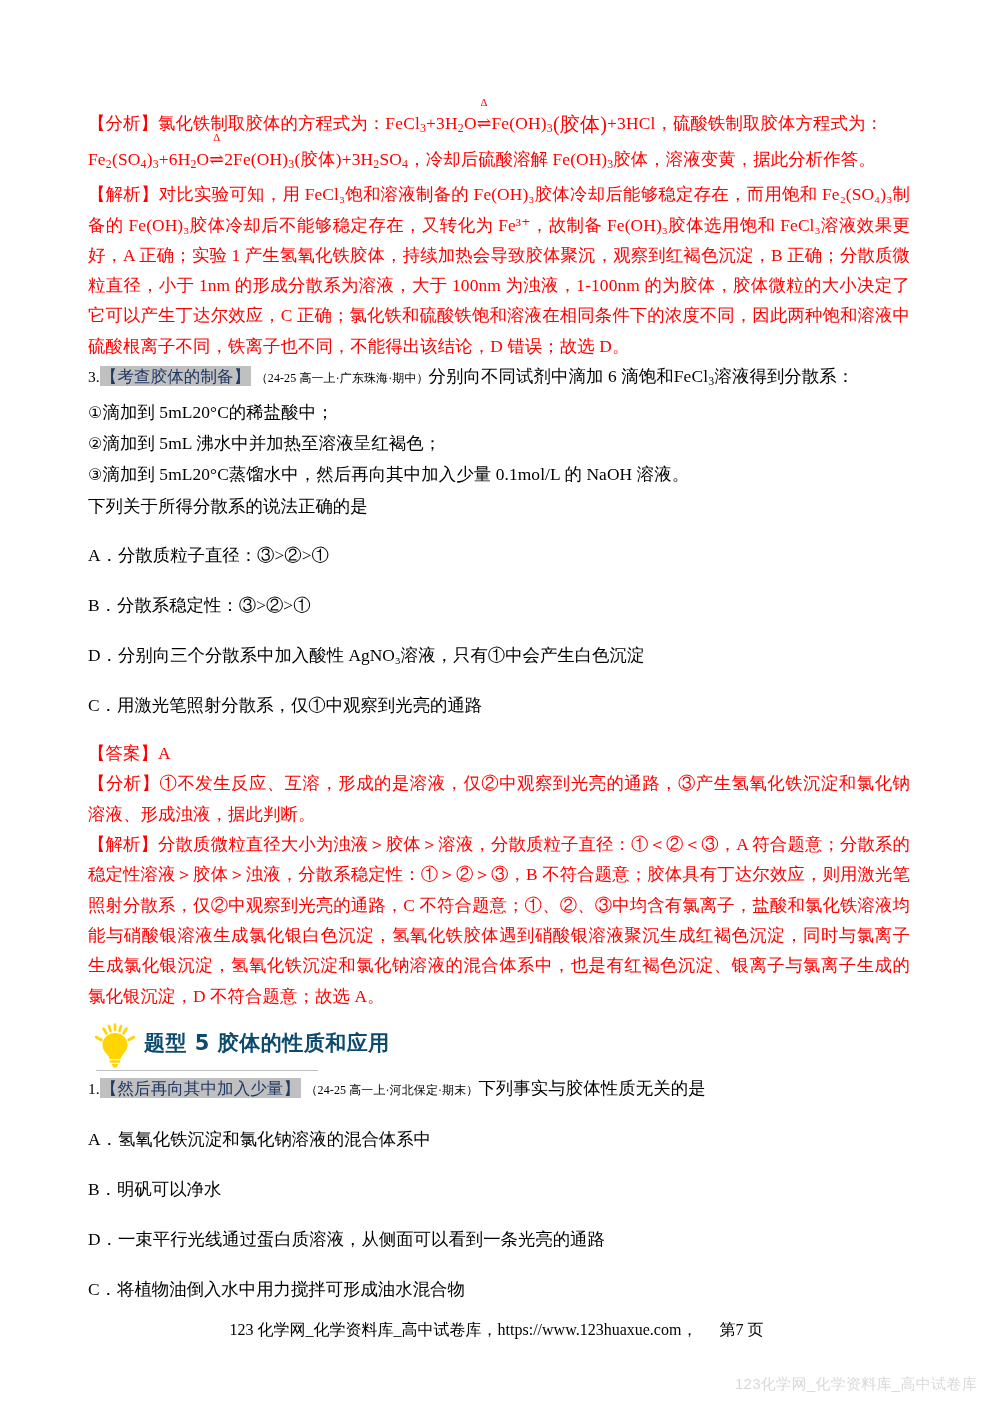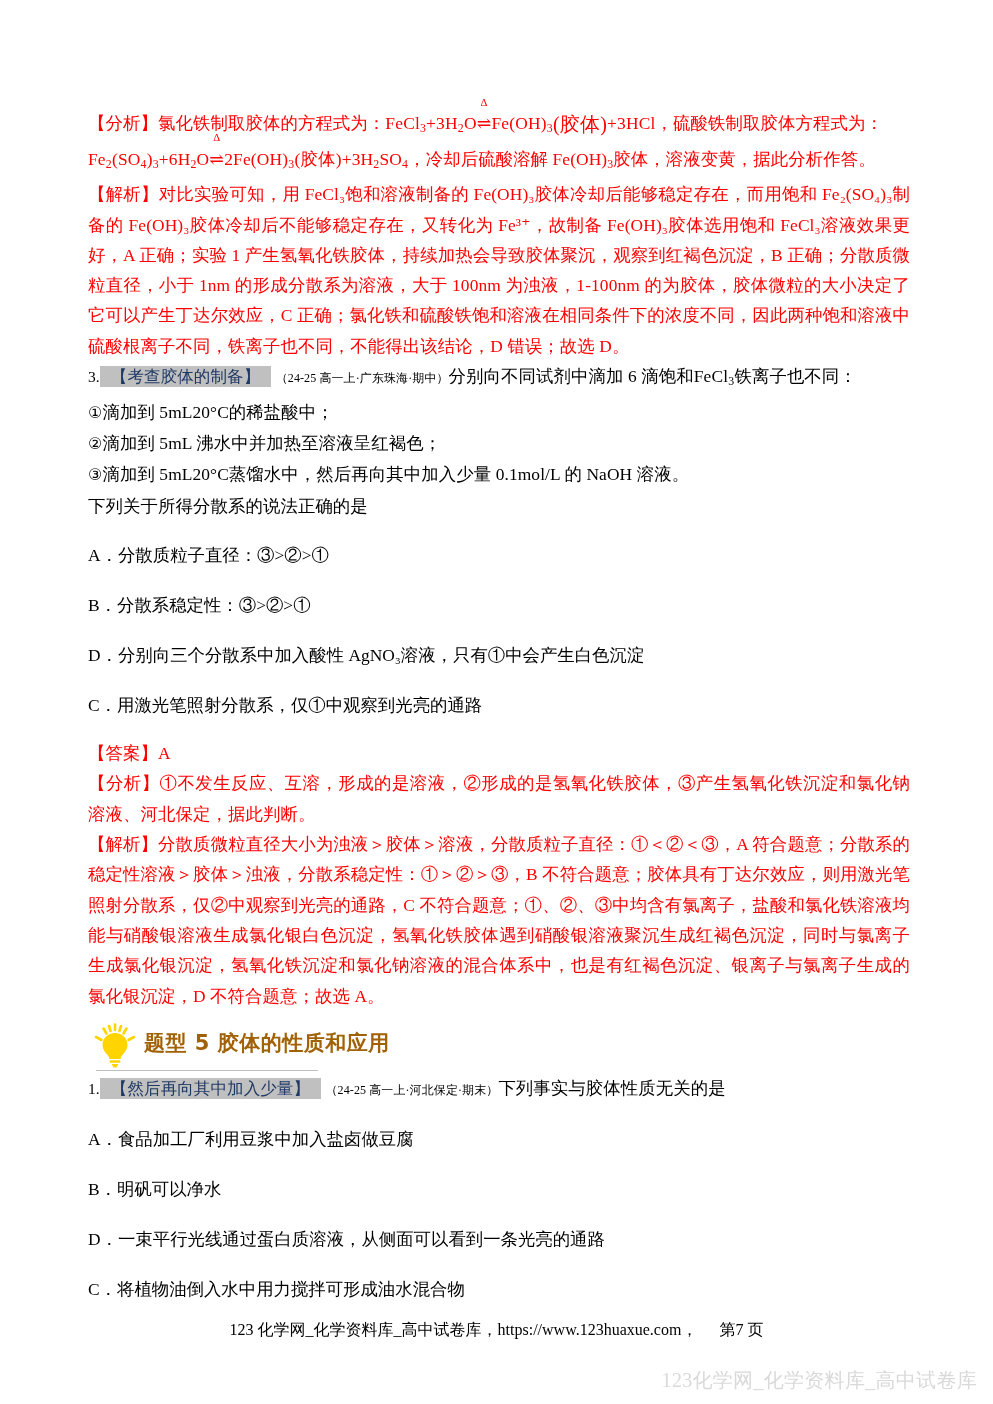--- a/index.html
+++ b/index.html
@@ -65,22 +65,22 @@
     display: inline-block;
     font-family: "DejaVu Sans", sans-serif;
     font-size: 0.92em;
   }
 
   
   .tag {
     background: #c0c0c0;
     color: #1f3864;
     font-size: 16.5px;
-    padding: 1px 11px;
-    font-family: Liberation Serif, serif;
+    padding: 1px 1px;
+    font-family: Liberation Sans, sans-serif;
   }
   .qnum { font-size: 15.5px; }
   .meta { font-size: 12px; }
 
   
   .opt {
     font-size: 17.4px;
     line-height: 32px;
     color: #000;
     margin-top: 18px;
@@ -101,21 +101,21 @@
     width: 46px;
     height: 46px;
   }
   .section-title {
     position: absolute;
     left: 56px;
     top: 4px;
     font-family: "DejaVu Sans", sans-serif;
     font-weight: bold;
     font-size: 21px;
-    color: #a16207;
+    color: #0c4a6e;
     letter-spacing: 0.5px;
   }
   .head-rule {
     position: absolute;
     left: 8px;
     top: 45px;
     width: 222px;
     height: 1px;
     background: #bfbfbf;
   }
@@ -131,22 +131,22 @@
     color: #000;
     font-family: "Liberation Serif", "DejaVu Serif", serif;
   }
   .footer .pg { margin-left: 22px; }
 
   
   .watermark {
     position: absolute;
     right: 16px;
     bottom: 10px;
-    font-family: Liberation Serif, serif;
-    font-size: 20px;
+    font-family: Liberation Sans, sans-serif;
+    font-size: 15px;
     color: #d9d9d9;
     letter-spacing: 0.3px;
     white-space: nowrap;
   }
   .nowrap { white-space: nowrap; }
 </style>
 </head>
 <body>
 
 <div class="page">
@@ -160,21 +160,21 @@
     <p class="para red">
       <span class="chem nowrap"><span>Fe</span><sub>2</sub><span>(SO</span><sub>4</sub><span>)</span><sub>3</sub><span>+6H</span><sub>2</sub><span>O</span><span class="eqbox"><span class="delta">Δ</span><span>⇌</span></span><span>2Fe(OH)</span><sub>3</sub><span>(胶体)</span><span>+3H</span><sub>2</sub><span>SO</span><sub>4</sub></span><span>，冷却后硫酸溶解 Fe(OH)</span><sub>3</sub><span>胶体，溶液变黄，据此分析作答。</span>
     </p>
 
     <p class="para red">
       <span>【解析】</span><span>对比实验可知，用 FeCl₃饱和溶液制备的 Fe(OH)₃胶体冷却后能够稳定存在，而用饱和 Fe₂(SO₄)₃制备的 Fe(OH)₃胶体冷却后不能够稳定存在，又转化为 Fe³⁺，故制备 Fe(OH)₃胶体选用饱和 FeCl₃溶液效果更好，A 正确；实验 1 产生氢氧化铁胶体，持续加热会导致胶体聚沉，观察到红褐色沉淀，B 正确；分散质微粒直径，小于 1nm 的形成分散系为溶液，大于 100nm 为浊液，1-100nm 的为胶体，胶体微粒的大小决定了它可以产生丁达尔效应，C 正确；氯化铁和硫酸铁饱和溶液在相同条件下的浓度不同，因此两种饱和溶液中硫酸根离子不同，铁离子也不同，不能得出该结论，D 错误；故选 D。</span>
     </p>
 
     <p class="para black">
       <span class="qnum">3.</span><span class="tag">【考查胶体的制备】</span>
-      <span class="meta">（24-25 高一上·广东珠海·期中）</span><span>分别向不同试剂中滴加 6 滴饱和</span><span class="chem"><span>FeCl</span><sub>3</sub></span><span>铁离子也不同：</span>
+      <span class="meta">（24-25 高一上·广东珠海·期中）</span><span>分别向不同试剂中滴加 6 滴饱和</span><span class="chem"><span>FeCl</span><sub>3</sub></span><span>溶液得到分散系：</span>
     </p>
 
     <p class="para black">
       <span class="circ">①</span><span>滴加到 5mL20°C的稀盐酸中；</span>
     </p>
     <p class="para black">
       <span class="circ">②</span><span>滴加到 5mL 沸水中并加热至溶液呈红褐色；</span>
     </p>
     <p class="para black">
       <span class="circ">③</span><span>滴加到 5mL20°C蒸馏水中，然后再向其中加入少量 0.1mol/L 的 NaOH 溶液。</span>
@@ -193,21 +193,21 @@
     </p>
     <p class="opt">
       <span class="optlbl">C．</span><span>用激光笔照射分散系，仅①中观察到光亮的通路</span>
     </p>
 
     <p class="para red">
       <span>【答案】</span><span>A</span>
     </p>
 
     <p class="para red">
-      <span>【分析】</span><span>①不发生反应、互溶，形成的是溶液，②形成的是氢氧化铁胶体，③产生氢氧化铁沉淀和氯化钠溶液、河北保定，据此判断。</span>
+      <span>【分析】</span><span>①不发生反应、互溶，形成的是溶液，仅②中观察到光亮的通路，③产生氢氧化铁沉淀和氯化钠溶液、形成浊液，据此判断。</span>
     </p>
 
     <p class="para red">
       <span>【解析】</span><span>分散质微粒直径大小为浊液＞胶体＞溶液，分散质粒子直径：①＜②＜③，A 符合题意；分散系的稳定性溶液＞胶体＞浊液，分散系稳定性：①＞②＞③，B 不符合题意；胶体具有丁达尔效应，则用激光笔照射分散系，仅②中观察到光亮的通路，C 不符合题意；①、②、③中均含有氯离子，盐酸和氯化铁溶液均能与硝酸银溶液生成氯化银白色沉淀，氢氧化铁胶体遇到硝酸银溶液聚沉生成红褐色沉淀，同时与氯离子生成氯化银沉淀，氢氧化铁沉淀和氯化钠溶液的混合体系中，也是有红褐色沉淀、银离子与氯离子生成的氯化银沉淀，D 不符合题意；故选 A。</span>
     </p>
 
     <div class="section-head">
       <svg class="bulb" viewBox="0 0 46 46">
         <g stroke="#ffd400" stroke-width="2.6" stroke-linecap="round">
           <line x1="23" y1="1.5" x2="23" y2="7"></line>
@@ -225,21 +225,21 @@
       <div class="section-title">题型 5  胶体的性质和应用</div>
       <div class="head-rule"></div>
     </div>
 
     <p class="para black">
       <span class="qnum">1.</span><span class="tag">【然后再向其中加入少量】</span>
       <span class="meta">（24-25 高一上·河北保定·期末）</span><span>下列事实与胶体性质无关的是</span>
     </p>
 
     <p class="opt">
-      <span class="optlbl">A．</span><span>食品加工厂利用豆浆中加入盐卤做豆腐</span>
+      <span class="optlbl">A．</span><span>氢氧化铁沉淀和氯化钠溶液的混合体系中</span>
     </p>
     <p class="opt">
       <span class="optlbl">B．</span><span>明矾可以净水</span>
     </p>
     <p class="opt">
       <span class="optlbl">D．</span><span>一束平行光线通过蛋白质溶液，从侧面可以看到一条光亮的通路</span>
     </p>
     <p class="opt">
       <span class="optlbl">C．</span><span>将植物油倒入水中用力搅拌可形成油水混合物</span>
     </p>

